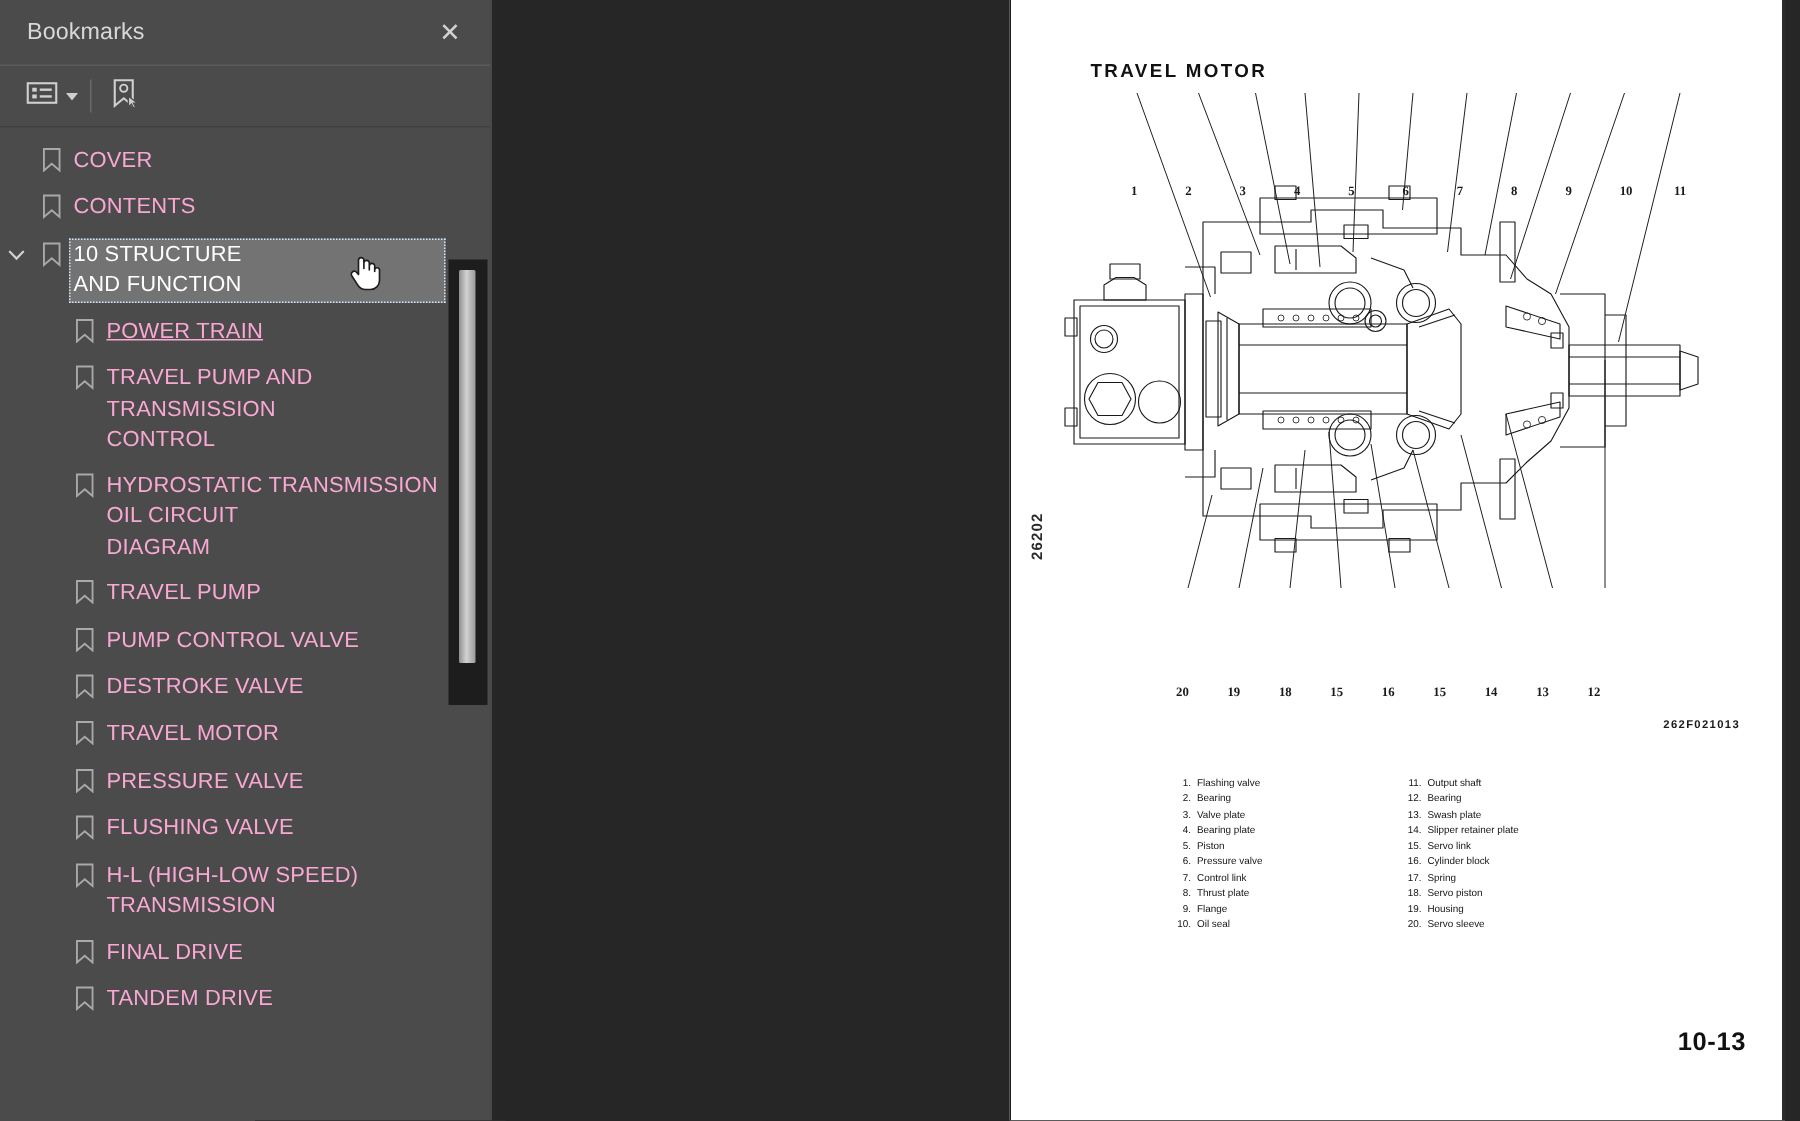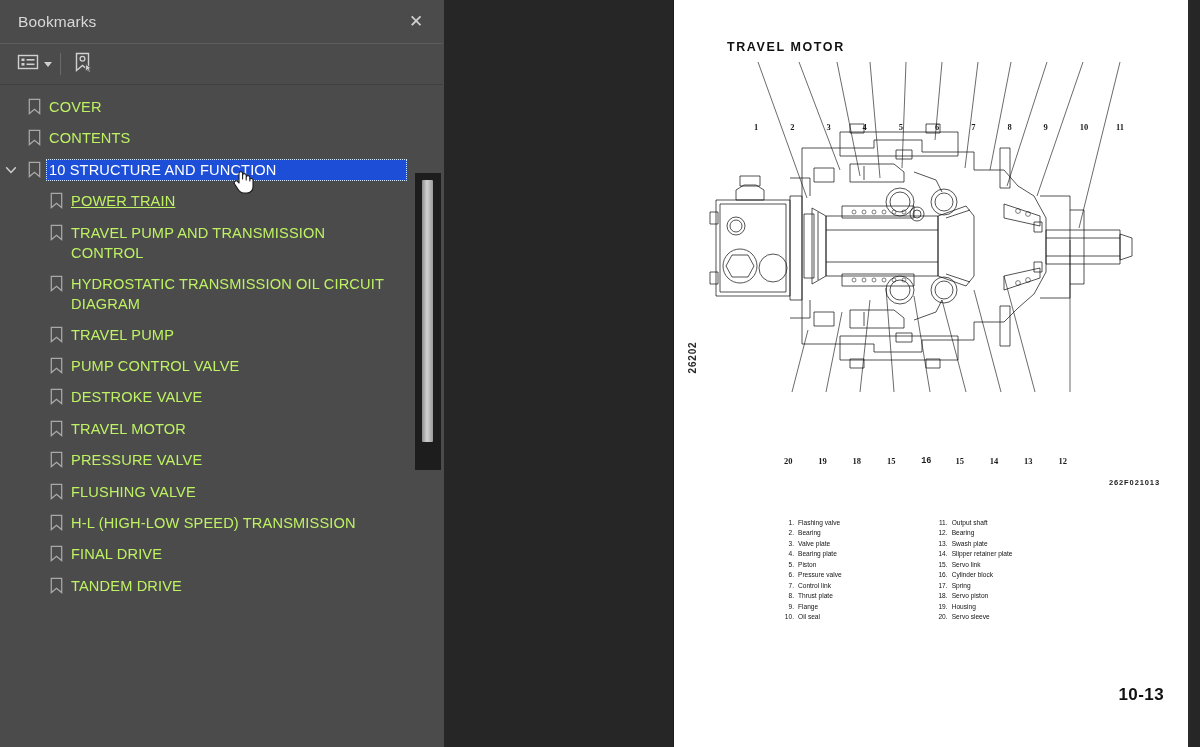--- a/index.html
+++ b/index.html
@@ -6,21 +6,21 @@
   html, body {
     width: 1200px; height: 747px;
     overflow: hidden;
     background: #262626;
     font-family: "Liberation Sans", sans-serif;
   }
   #app { position: relative; width: 1200px; height: 747px; display: flex; }
 
   
   #bookmarks-panel {
-    width: 444px; height: 747px;
+    width: 328px; height: 747px;
     background: #4b4b4b;
     display: flex; flex-direction: column;
     position: relative;
     border-right: 1px solid #2e2e2e;
   }
   #panel-titlebar {
     height: 44px; flex: 0 0 44px;
     display: flex; align-items: center;
     padding: 0 14px 0 18px;
     background: #4b4b4b;
@@ -78,30 +78,30 @@
     width: 22px; flex: 0 0 22px;
     display: flex; align-items: flex-start; justify-content: center;
     padding-top: 5px;
   }
   .bm-ico {
     width: 24px; flex: 0 0 24px;
     display: flex; align-items: flex-start; justify-content: center;
     padding-top: 2px;
   }
   .bm-label {
-    color: #bef264;
+    color: #f9a8d4;
     font-size: 14.6px;
     line-height: 20.5px;
     letter-spacing: .15px;
     padding: 1px 4px 1px 3px;
     white-space: pre-line;
   }
   .bm-row.lvl2 { padding-left: 22px; }
   .bm-row.selected .bm-label {
-    background: #1d4ed8;
+    background: #737373;
     color: #ffffff;
     outline: 1px dotted #cfe6fb;
     outline-offset: -1px;
     padding-right: 130px;
   }
   .bm-row.hovered .bm-label { text-decoration: underline; }
 
   
   #bm-scrollbar {
     position: absolute; top: 88px; right: 2px;
@@ -543,21 +543,21 @@
           <span class="callout" style="left: 333.4px; top: 122px;">8</span>
           <span class="callout" style="left: 369.6px; top: 122px;">9</span>
           <span class="callout" style="left: 405.8px; top: 122px;">10</span>
           <span class="callout" style="left: 442px; top: 122px;">11</span>
         </div>
       <div id="callouts-bottom">
           <span class="callout" style="left: 110px; top: 456px;">20</span>
           <span class="callout" style="left: 144.3px; top: 456px;">19</span>
           <span class="callout" style="left: 178.6px; top: 456px;">18</span>
           <span class="callout" style="left: 212.9px; top: 456px;">15</span>
-          <span class="callout" style="left: 247.2px; top: 456px; font-family: Liberation Mono, monospace;">16</span>
+          <span class="callout" style="left: 247.2px; top: 456px;">16</span>
           <span class="callout" style="left: 281.5px; top: 456px;">15</span>
           <span class="callout" style="left: 315.8px; top: 456px;">14</span>
           <span class="callout" style="left: 350.1px; top: 456px;">13</span>
           <span class="callout" style="left: 384.4px; top: 456px;">12</span>
         </div>
 
       <div id="figure-code">262F021013</div>
 
       <div id="legend">
         <ul class="legend-col" id="legend-left">

